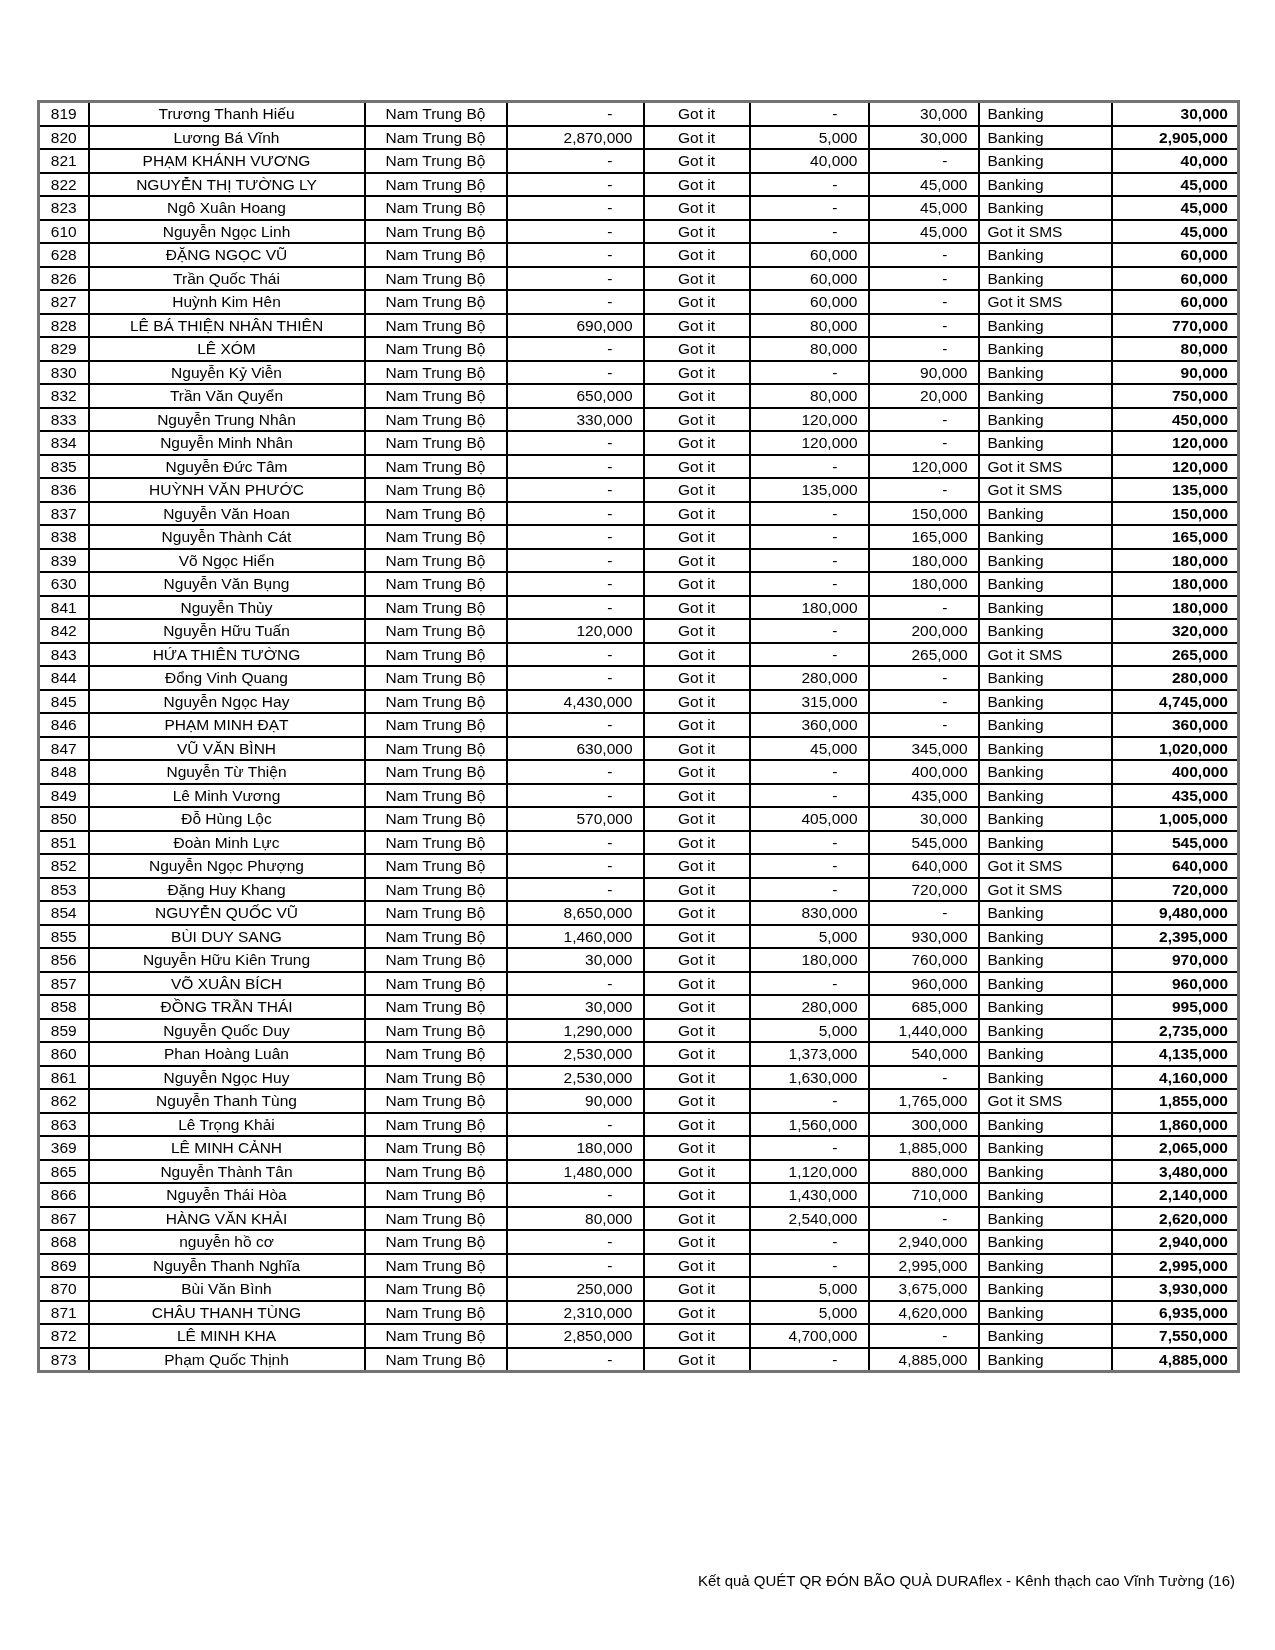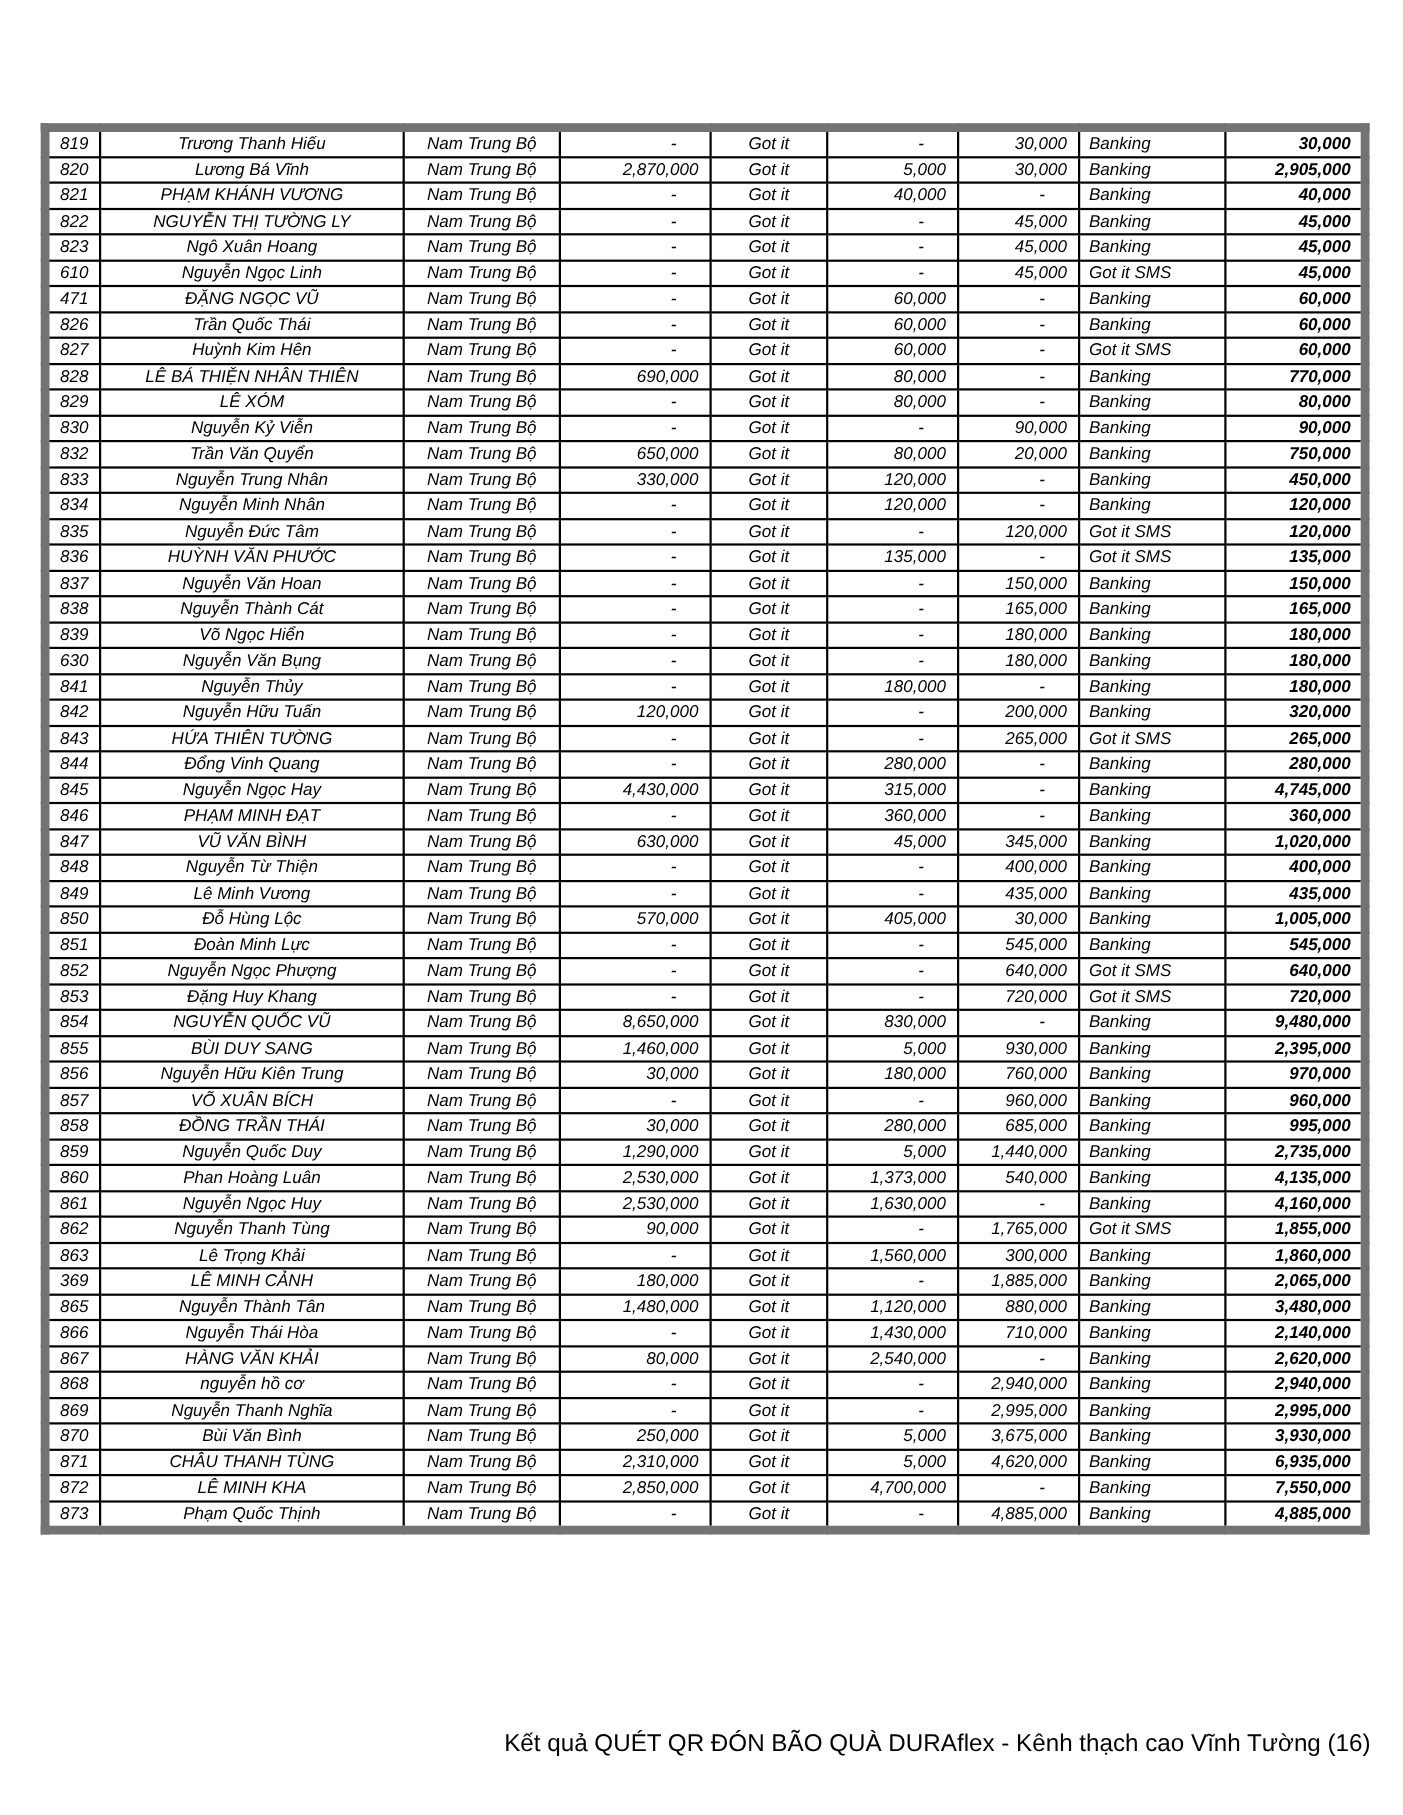--- a/index.html
+++ b/index.html
@@ -1,44 +1,43 @@
 <!DOCTYPE html>
 <html><head>
 <meta charset="utf-8">
 <style>
   html,body{margin:0;padding:0;}
   body{
     width:1275px;height:1650px;position:relative;background:#ffffff;
     font-family:"Liberation Sans", sans-serif;color:#000;
   }
   .results-table{
-    position:absolute;left:37px;top:112px;width:1200px;
+    position:absolute;left:37px;top:100px;width:1200px;
     border-collapse:collapse;table-layout:fixed;
-    border:8px solid #737373;
-    font-style:italic;
+    border:3px solid #737373;
   }
   .results-table td{
     border:2px solid #000;
     height:21.5px;
     font-size:15.5px;
     line-height:1;
     overflow:hidden;white-space:nowrap;
     padding:0;
   }
   td.c-id{text-align:center;}
   td.c-name{text-align:center;}
   td.c-region{text-align:center;}
   td.c-amt{text-align:right;padding-right:10px;}
   td.c-amt.dash{padding-right:30px;}
   td.c-got{text-align:center;}
   td.c-method{text-align:left;padding-left:8px;}
   td.c-total{text-align:right;padding-right:9px;font-weight:bold;}
   .footer-caption{
-    position:absolute;top:1572px;right:29px;
-    font-size:22px;color:#000;white-space:nowrap;
+    position:absolute;top:1572px;right:40px;
+    font-size:15px;color:#000;white-space:nowrap;
   }
 </style>
 </head>
 <body>
 
 <table class="results-table">
   <colgroup>
     <col style="width:50px">
       <col style="width:276px">
       <col style="width:142px">
@@ -110,21 +109,21 @@
         <td class="c-name">Nguyễn Ngọc Linh</td>
         <td class="c-region">Nam Trung Bộ</td>
         <td class="c-amt dash">-</td>
         <td class="c-got">Got it</td>
         <td class="c-amt dash">-</td>
         <td class="c-amt">45,000</td>
         <td class="c-method">Got it SMS</td>
         <td class="c-total">45,000</td>
       </tr>
       <tr>
-        <td class="c-id">471</td>
+        <td class="c-id">628</td>
         <td class="c-name">ĐẶNG NGỌC VŨ</td>
         <td class="c-region">Nam Trung Bộ</td>
         <td class="c-amt dash">-</td>
         <td class="c-got">Got it</td>
         <td class="c-amt">60,000</td>
         <td class="c-amt dash">-</td>
         <td class="c-method">Banking</td>
         <td class="c-total">60,000</td>
       </tr>
       <tr>

